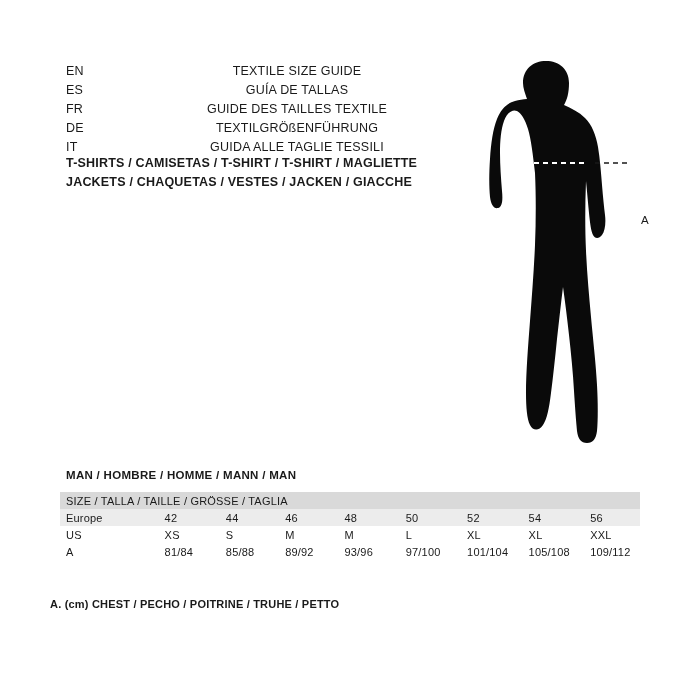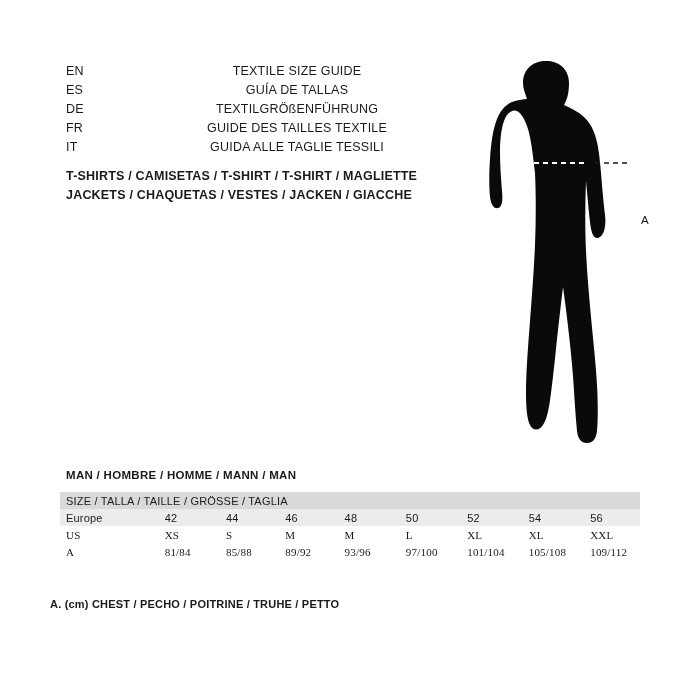--- a/index.html
+++ b/index.html
@@ -41,21 +41,21 @@
   }
   .lang-text {
     flex: 1 1 auto;
     text-align: center;
   }
 
   
   .category-block {
     position: absolute;
     left: 66px;
-    top: 167px;
+    top: 154px;
     width: 430px;
   }
   .category-line {
     font-size: 12.5px;
     font-weight: bold;
     letter-spacing: 0.2px;
     line-height: 19px;
     white-space: nowrap;
   }
 
@@ -108,21 +108,20 @@
   }
   table.sizes tr.head {
     background: #d9d9d9;
     margin-left: 28px;
   }
   table.sizes tr.shade {
     background: #ececec;
   }
   table.sizes tr.plain {
     background: #ffffff;
-    font-family: Liberation Serif, serif;
   }
   table.sizes .c0 { width: 100px; padding-left: 6px; }
   table.sizes .c1 { width: 62px; }
   table.sizes .c2 { width: 60px; }
   table.sizes .c3 { width: 60px; }
   table.sizes .c4 { width: 62px; }
   table.sizes .c5 { width: 62px; }
   table.sizes .c6 { width: 62px; }
   table.sizes .c7 { width: 62px; }
   table.sizes .c8 { width: 50px; }
@@ -145,26 +144,26 @@
   <div class="lang-block">
     <div class="lang-row">
       <span class="lang-code">EN</span>
       <span class="lang-text">TEXTILE SIZE GUIDE</span>
     </div>
     <div class="lang-row">
       <span class="lang-code">ES</span>
       <span class="lang-text">GUÍA DE TALLAS</span>
     </div>
     <div class="lang-row">
+      <span class="lang-code">FR</span>
+      <span class="lang-text">GUIDE DES TAILLES TEXTILE</span>
+    </div>
+    <div class="lang-row">
       <span class="lang-code">DE</span>
       <span class="lang-text">TEXTILGRÖßENFÜHRUNG</span>
-    </div>
-    <div class="lang-row">
-      <span class="lang-code">FR</span>
-      <span class="lang-text">GUIDE DES TAILLES TEXTILE</span>
     </div>
     <div class="lang-row">
       <span class="lang-code">IT</span>
       <span class="lang-text">GUIDA ALLE TAGLIE TESSILI</span>
     </div>
   </div>
 
   <div class="category-block">
     <div class="category-line">T-SHIRTS / CAMISETAS / T-SHIRT / T-SHIRT / MAGLIETTE</div>
     <div class="category-line">JACKETS / CHAQUETAS / VESTES / JACKEN / GIACCHE</div>

